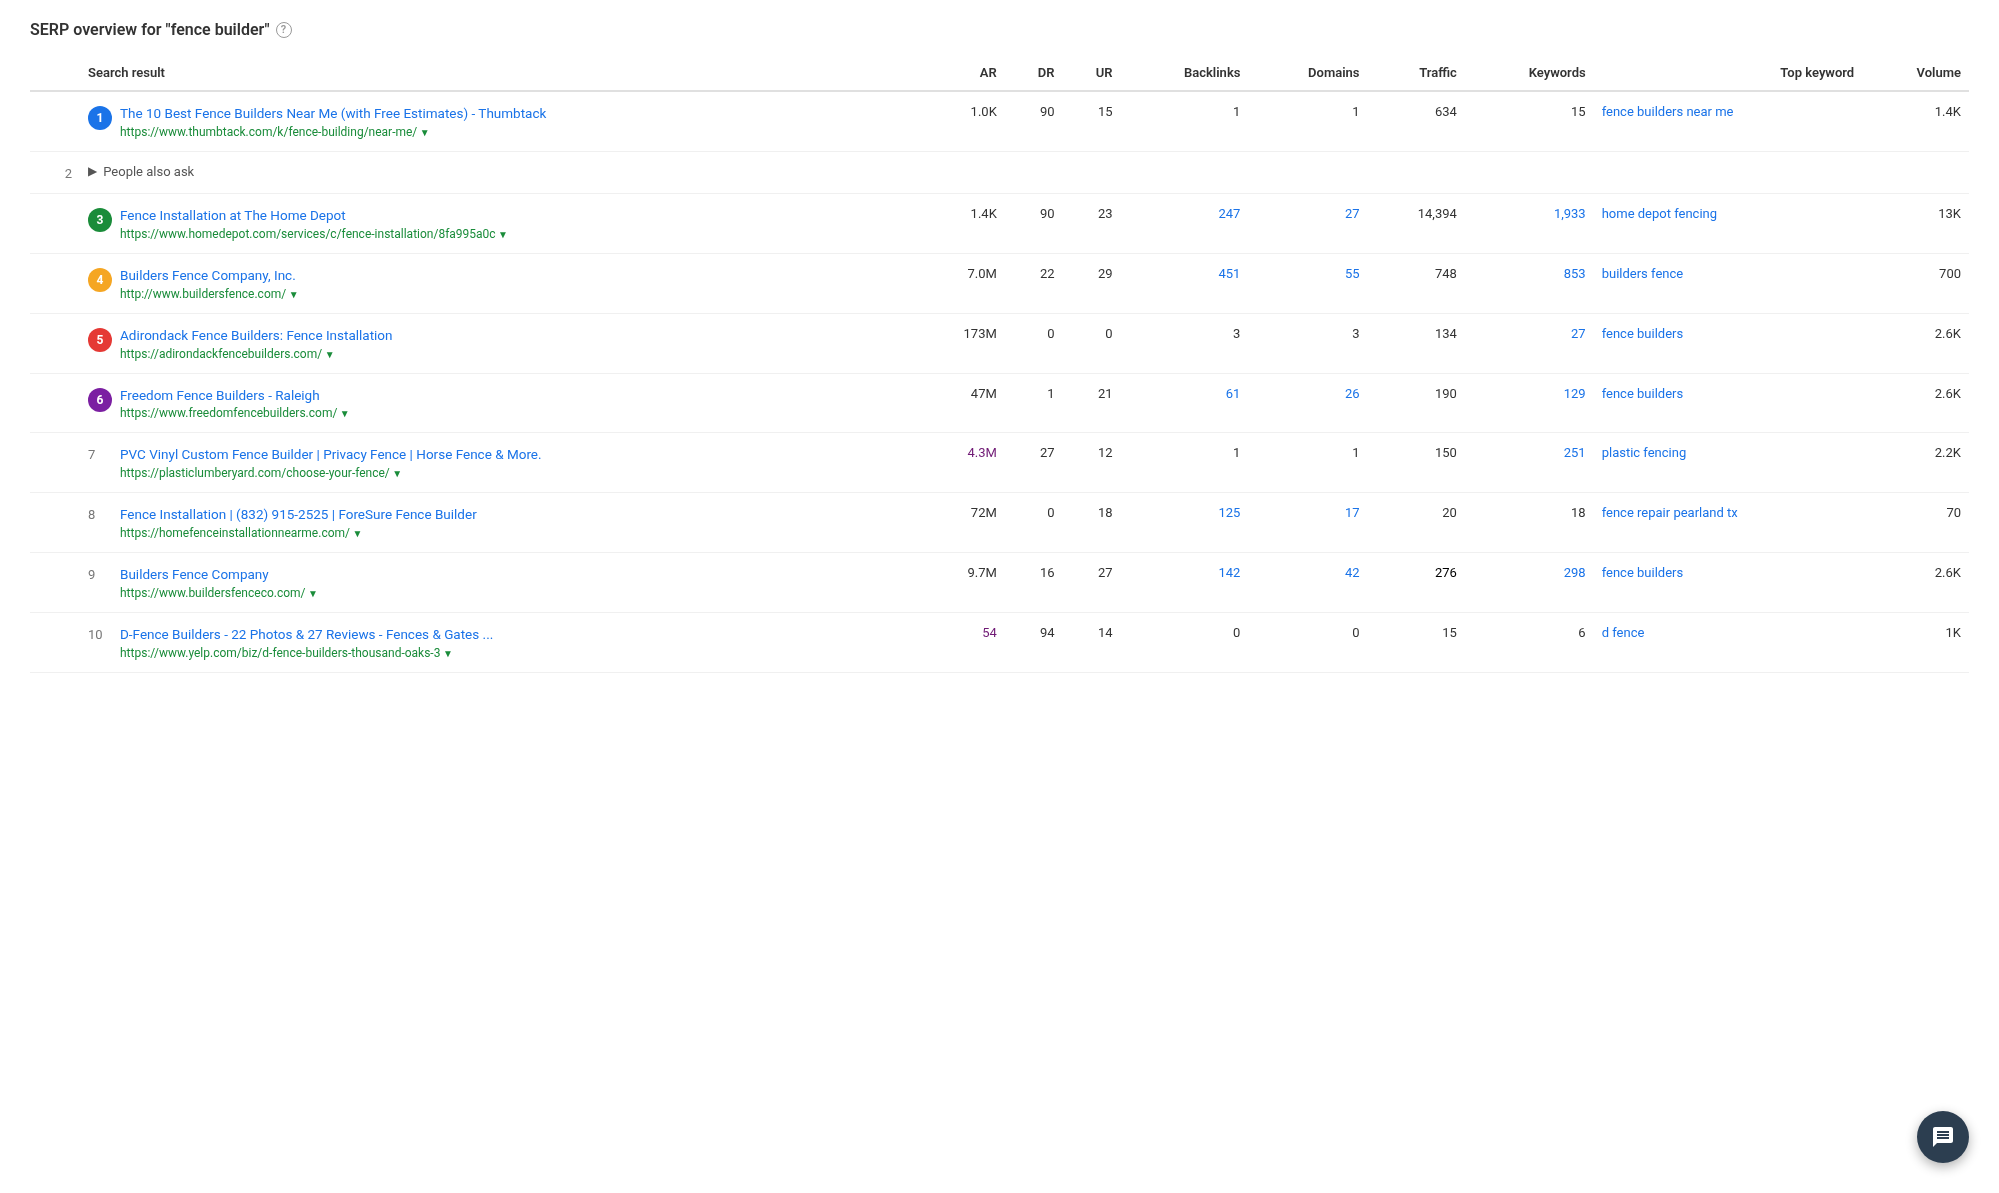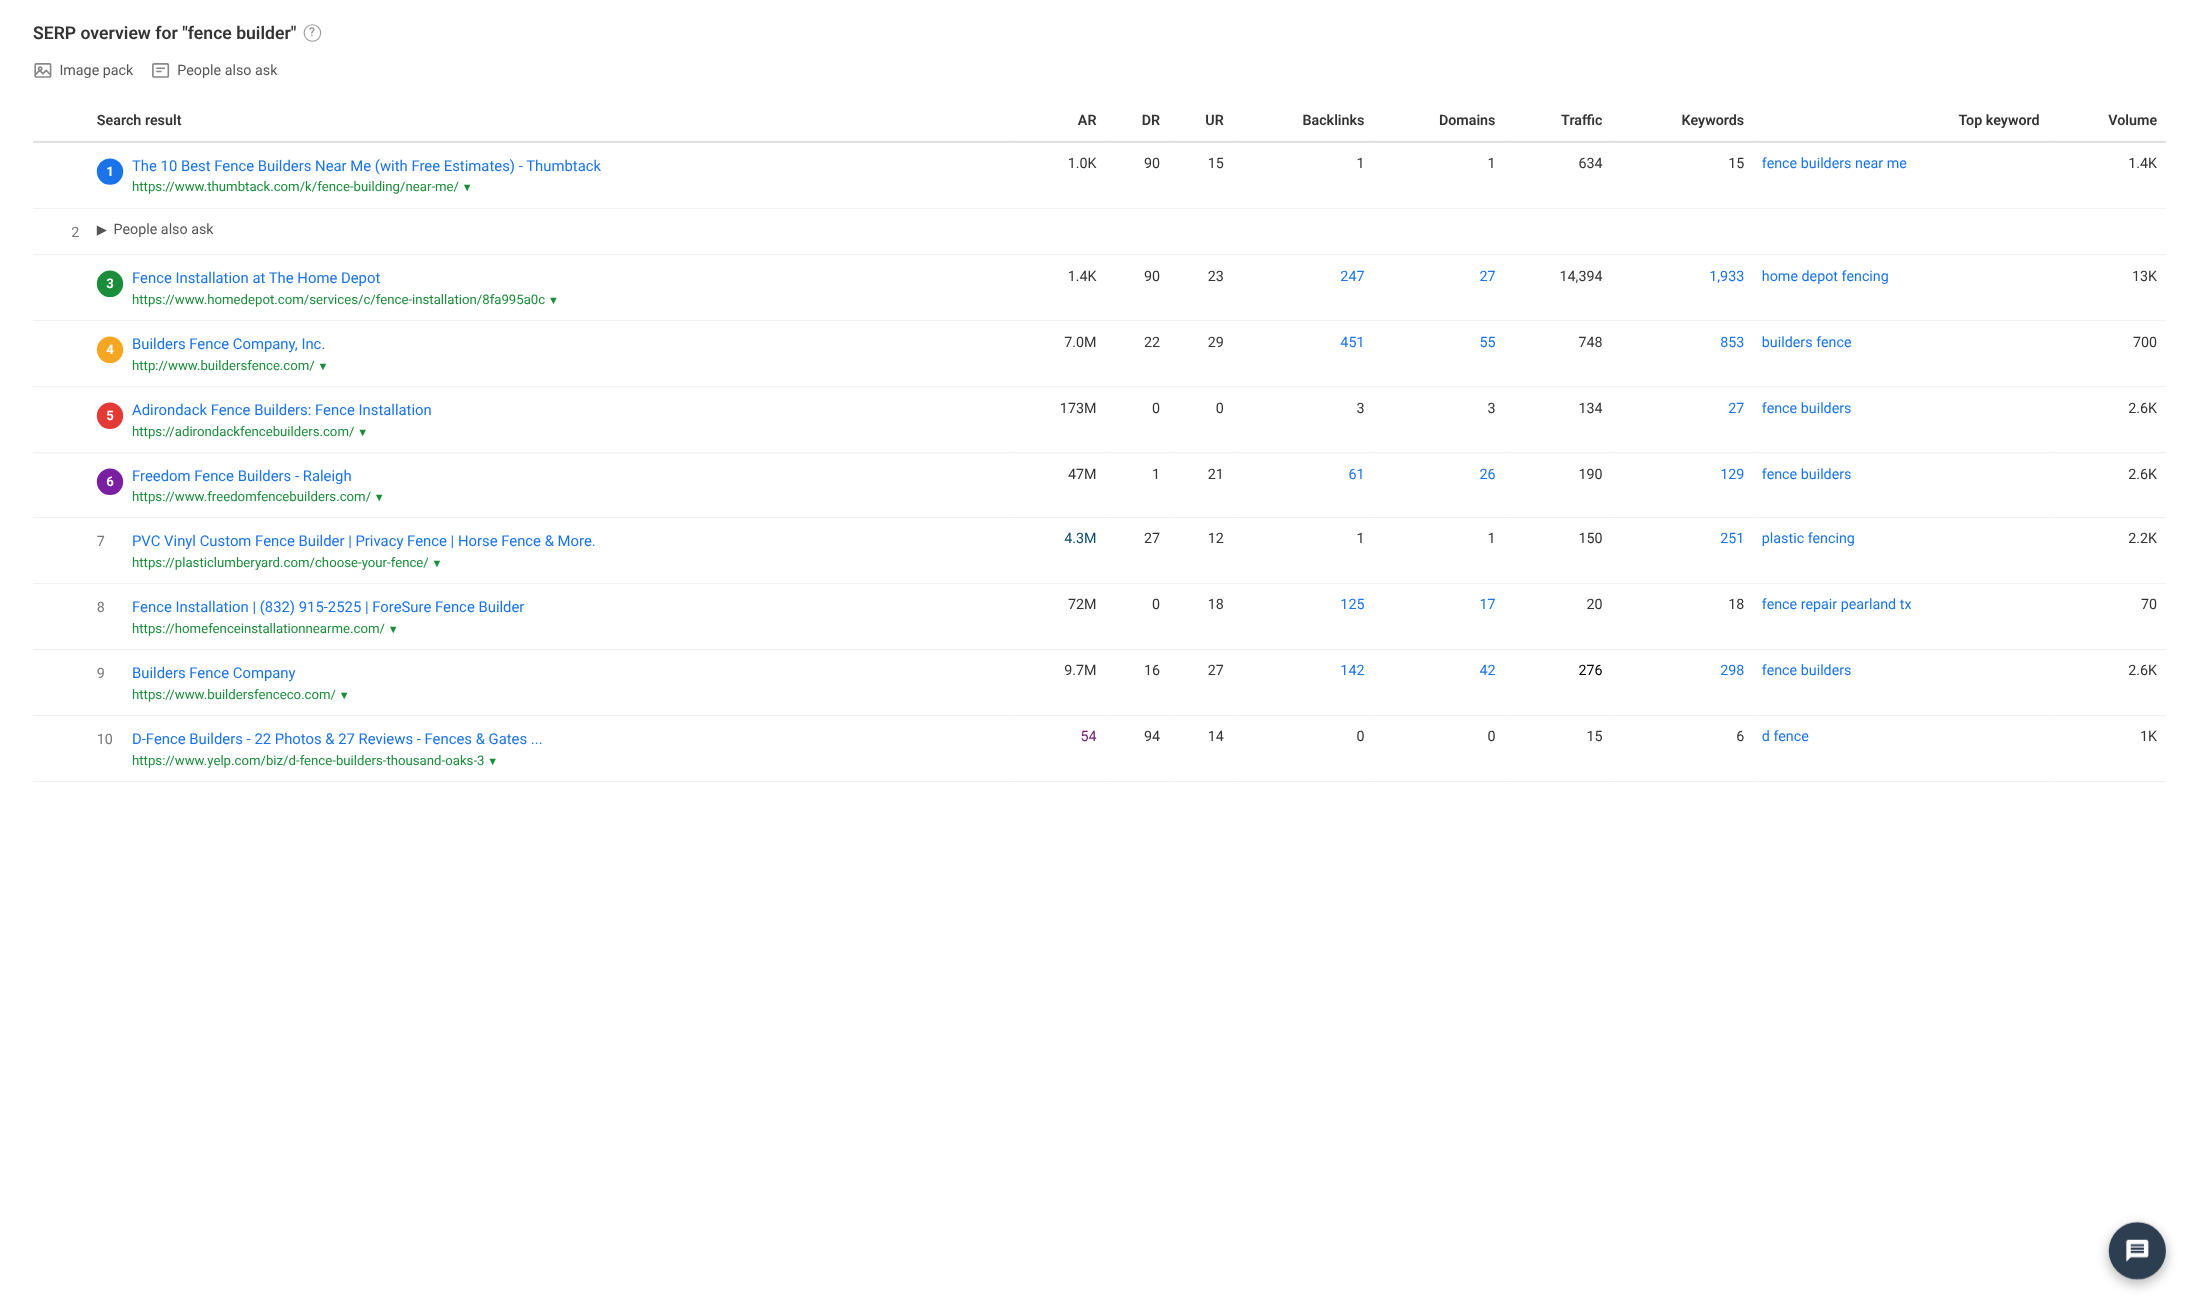--- a/index.html
+++ b/index.html
@@ -161,39 +161,20 @@
   </style>
 </head>
 <body>
 
 <div class="page-wrapper">
   <div class="serp-title">
     <span>SERP overview for "fence builder"</span>
     <span class="help-icon">?</span>
   </div>
 
-  <div class="feature-tags">
-
-    <div class="feature-tag">
-      <svg class="tag-icon" viewBox="0 0 18 18" fill="none" stroke="currentColor" stroke-width="1.5">
-        <rect x="2" y="3" width="14" height="12" rx="1"></rect>
-        <circle cx="6.5" cy="7.5" r="1.5"></circle>
-        <polyline points="2,13 6,9 9,12 12,9 16,13"></polyline>
-      </svg>
-      <span>Image pack</span>
-    </div>
-    <div class="feature-tag">
-      <svg class="tag-icon" viewBox="0 0 18 18" fill="none" stroke="currentColor" stroke-width="1.5">
-        <rect x="2" y="3" width="14" height="12" rx="1"></rect>
-        <line x1="5" y1="7" x2="13" y2="7"></line>
-        <line x1="5" y1="10" x2="10" y2="10"></line>
-      </svg>
-      <span>People also ask</span>
-    </div>
-  </div>
 
   <table class="serp-table">
     <thead>
       <tr>
         <th class="col-search-result" style="width: 50px;"></th>
         <th class="col-search-result">Search result</th>
         <th>AR</th>
         <th>DR</th>
         <th>UR</th>
         <th>Backlinks</th>
@@ -323,21 +304,21 @@
       <td class="row-num"></td>
       <td class="col-search-result">
         <div class="result-row-inner">
           <span style="color:#777;font-size:13px;min-width:24px;display:inline-block;margin-right:8px;margin-top:2px;">7</span>
           <div class="result-content">
             <a href="#" class="result-title">PVC Vinyl Custom Fence Builder | Privacy Fence | Horse Fence &amp; More.</a>
             <span class="result-url">https://plasticlumberyard.com/choose-your-fence/<span class="dropdown-arrow"> ▼</span></span>
           </div>
         </div>
       </td>
-      <td style="color:#0c4a6e;text-align:right;">4.3M</td>
+      <td style="color:#701a75;text-align:right;">4.3M</td>
       <td style="color:#333;">27</td>
       <td style="color:#333;">12</td>
       <td class="metric-normal" style="cursor:pointer;">1</td>
       <td class="metric-normal" style="cursor:pointer;">1</td>
       <td style="color:#333;">150</td>
       <td class="metric-blue" style="cursor:pointer;">251</td>
       <td style="text-align:left;color:#1a73e8;cursor:pointer;">plastic fencing</td>
       <td style="color:#333;">2.2K</td>
     </tr>
         <tr>

